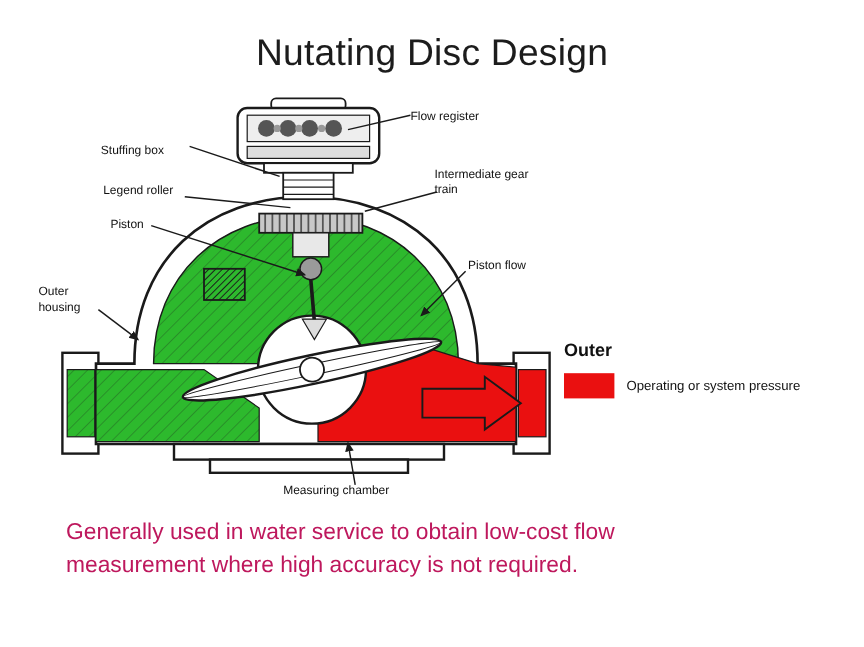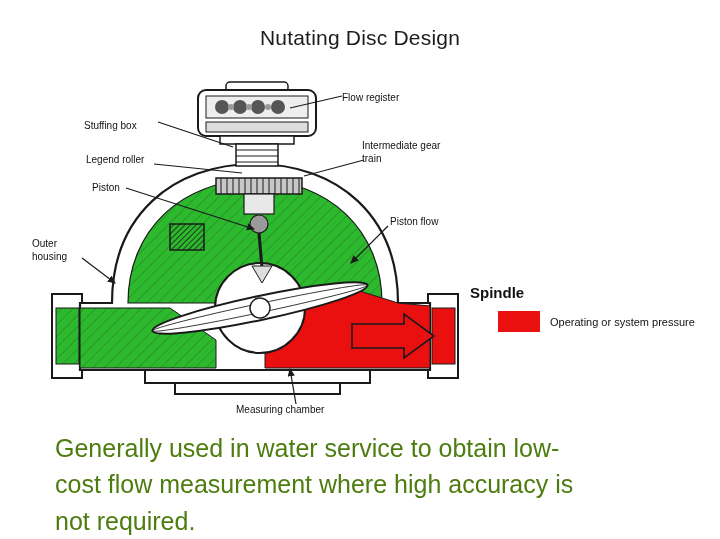--- a/index.html
+++ b/index.html
@@ -4,40 +4,40 @@
 <style>
   html,body{margin:0;padding:0;}
   body{
     width:720px;height:539px;position:relative;overflow:hidden;
     background:#ffffff;
     font-family:"Liberation Sans", sans-serif;
     color:#1a1a1a;
   }
   .slide-title{
     position:absolute;left:0;top:26px;width:720px;
-    text-align:center;font-size:21px;font-weight:500;color:#1c1c1c;
+    text-align:center;font-size:31px;font-weight:500;color:#1c1c1c;
     letter-spacing:.2px;
   }
   .diagram-wrap{position:absolute;left:20px;top:78px;width:440px;height:350px;}
   .diagram-wrap svg{display:block;}
   .dlabel{
     position:absolute;font-size:10px;line-height:1.25;color:#111;
     white-space:nowrap;
   }
   .dlabel.wrap{white-space:normal;text-align:left;}
   .legend{position:absolute;left:470px;top:284px;width:244px;}
   .legend-title{font-size:15px;font-weight:bold;color:#111;margin-bottom:10px;}
-  .legend-row{display:flex;align-items:center;margin-bottom:11px;margin-left:28px;}
+  .legend-row{display:flex;align-items:center;margin-bottom:11px;}
   .legend-swatch{width:42px;height:21px;margin-right:10px;flex:0 0 auto;}
   .legend-swatch.red{background:#ea1010;}
   .legend-swatch.green{background:#2db92d;}
   .legend-label{font-size:11px;color:#111;}
   .caption{
     position:absolute;left:55px;top:430px;width:545px;
-    font-size:25px;line-height:1.45;color:#4d7c0f;
+    font-size:19px;line-height:1.45;color:#be185d;
   }
 </style>
 </head>
 <body>
 
 <div class="slide-title">Nutating Disc Design</div>
 
 <div class="diagram-wrap">
   <svg width="440" height="350" viewBox="0 0 440 350">
     <defs>
@@ -136,20 +136,20 @@
 <div class="dlabel" style="left:342px;top:92px;">Flow register</div>
 <div class="dlabel" style="left:84px;top:96px;margin-top:24px;">Stuffing box</div>
 <div class="dlabel" style="left:86px;top:154px;">Legend roller</div>
 <div class="dlabel wrap" style="left:362px;top:140px;width:86px;">Intermediate gear train</div>
 <div class="dlabel" style="left:92px;top:182px;">Piston</div>
 <div class="dlabel" style="left:390px;top:216px;">Piston flow</div>
 <div class="dlabel wrap" style="left:32px;top:238px;width:56px;">Outer housing</div>
 <div class="dlabel" style="left:236px;top:404px;">Measuring chamber</div>
 
 <div class="legend">
-  <div class="legend-title">Spindle</div>
+  <div class="legend-title">Outer</div>
   <div class="legend-row">
     <div class="legend-swatch red"></div>
     <div class="legend-label">Operating or system pressure</div>
   </div>
 </div>
 
 <div class="caption">Generally used in water service to obtain low-cost flow measurement where high accuracy is not required.</div>
 
 </body></html>

